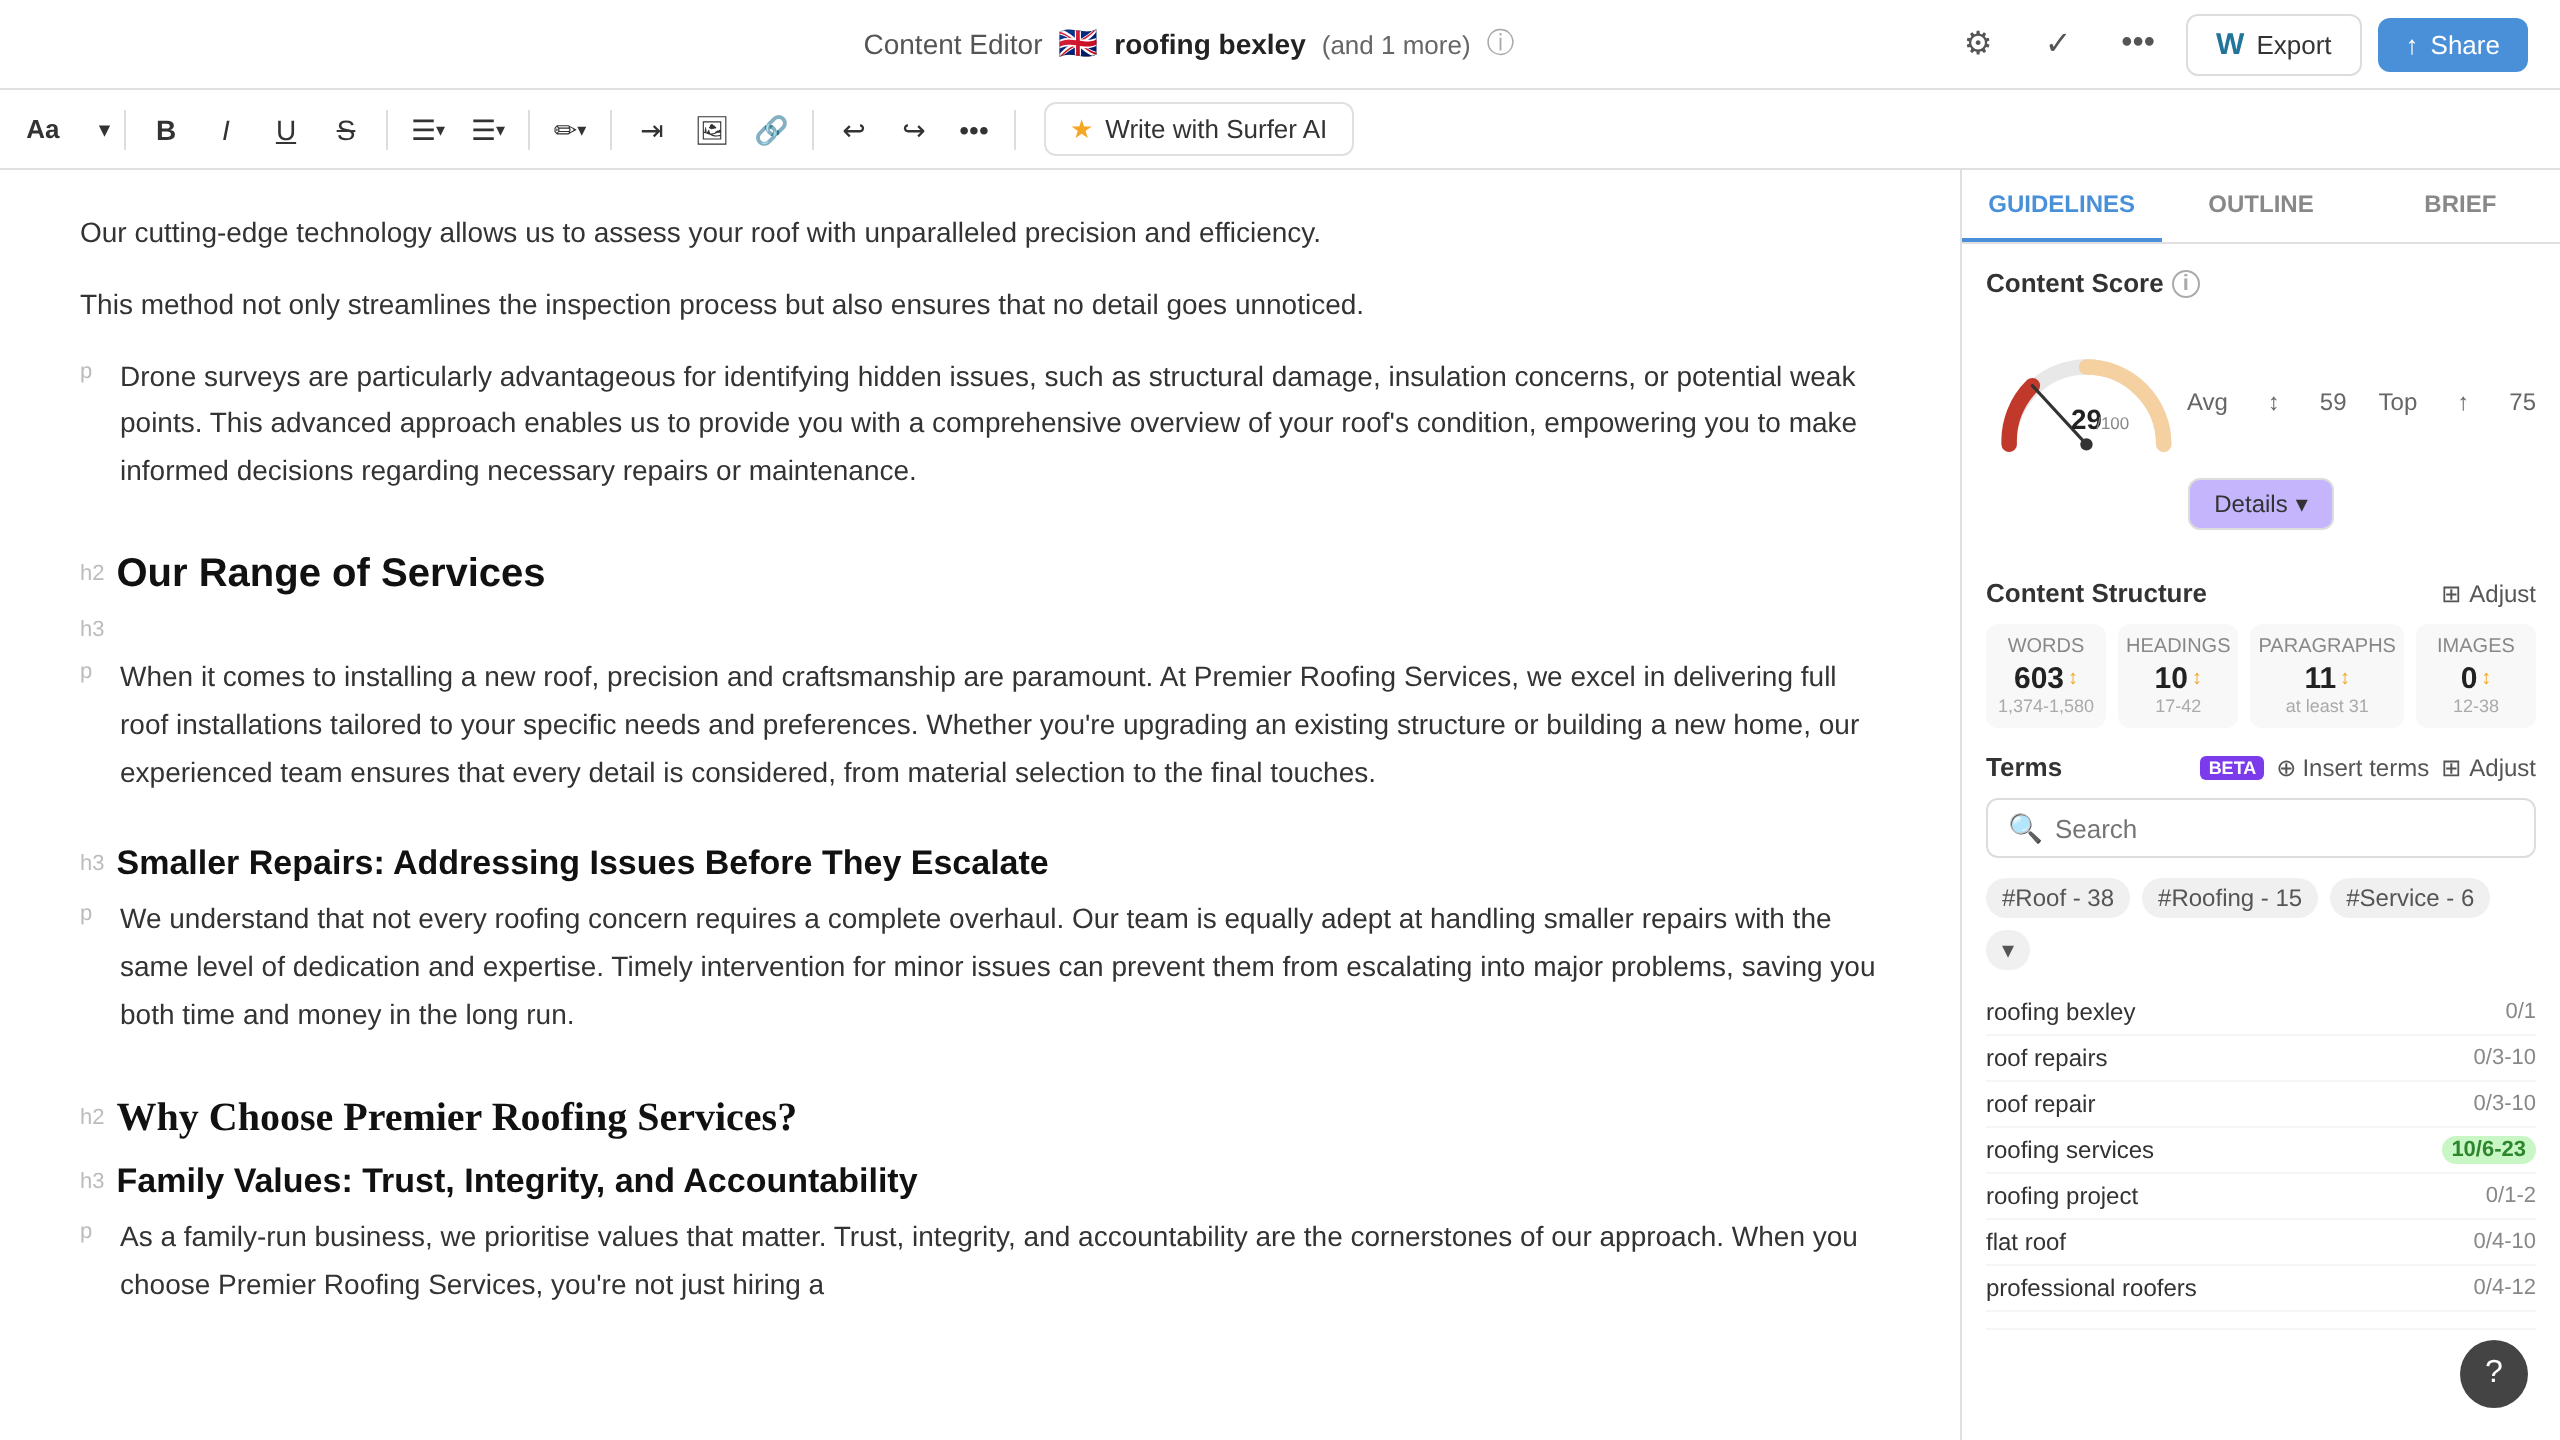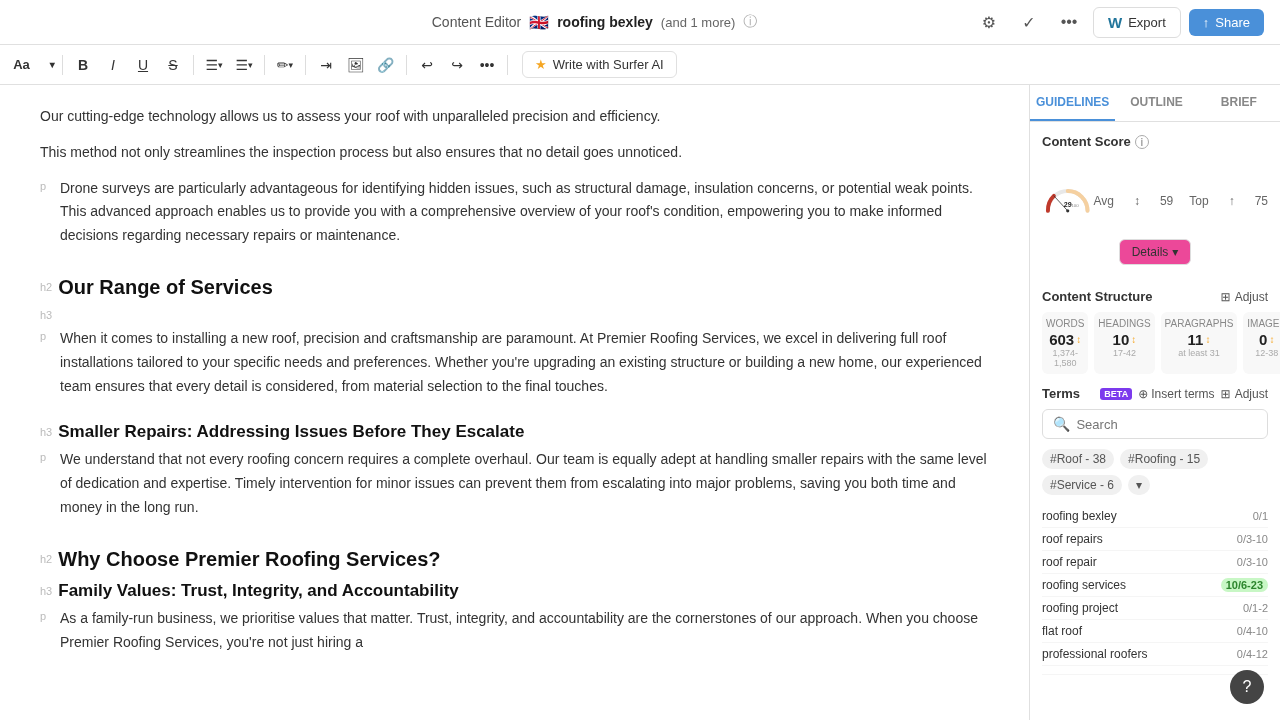--- a/index.html
+++ b/index.html
@@ -40,40 +40,40 @@
     .editor-area { flex: 1; overflow-y: auto; padding: 20px 40px; background: #fff; }
     .editor-area p { font-size: 14px; line-height: 1.7; color: #333; margin-bottom: 12px; }
     .heading-label { font-size: 11px; color: #bbb; margin-right: 6px; font-weight: 400; }
     h2.content-heading { font-size: 20px; font-weight: 700; color: #111; margin: 18px 0 8px; display: flex; align-items: center; }
     h3.content-heading { font-size: 17px; font-weight: 700; color: #111; margin: 14px 0 6px; display: flex; align-items: center; }
     .para-row { display: flex; align-items: flex-start; margin-bottom: 12px; }
     .para-label { font-size: 11px; color: #bbb; min-width: 20px; padding-top: 3px; }
     .para-text { font-size: 14px; line-height: 1.75; color: #333; }
 
     
-    .right-panel { width: 251px; border-left: 1px solid #e0e0e0; display: flex; flex-direction: column; background: #fff; overflow: hidden; }
+    .right-panel { width: 300px; border-left: 1px solid #e0e0e0; display: flex; flex-direction: column; background: #fff; overflow: hidden; }
 
     
     .panel-tabs { display: flex; border-bottom: 1px solid #e0e0e0; }
     .panel-tab { flex: 1; text-align: center; padding: 10px 6px; font-size: 12px; font-weight: 600; color: #888; cursor: pointer; border-bottom: 2px solid transparent; }
     .panel-tab.active { color: #4a90d9; border-bottom-color: #4a90d9; }
 
     
     .panel-body { flex: 1; overflow-y: auto; padding: 12px; }
     .section-title { font-size: 13px; font-weight: 600; color: #333; display: flex; align-items: center; gap: 4px; margin-bottom: 10px; }
     .info-i { font-size: 11px; color: #aaa; border: 1px solid #aaa; border-radius: 50%; width: 14px; height: 14px; display: inline-flex; align-items: center; justify-content: center; cursor: pointer; }
 
     
     .gauge-container { display: flex; flex-direction: row; align-items: center; margin-bottom: 0; }
     .gauge-svg { width: 130px; height: 80px; }
     .score-stats { display: flex; gap: 16px; font-size: 12px; color: #666; margin-top: 4px; }
     .score-stats span { display: flex; align-items: center; gap: 20px; }
 
     
-    .details-btn { display: flex; align-items: center; gap: 4px; padding: 5px 12px; border: 1px solid #ddd; border-radius: 6px; background: #ec4899; cursor: pointer; font-size: 12px; color: #333; margin: 0 auto 12px; }
+    .details-btn { display: flex; align-items: center; gap: 4px; padding: 5px 12px; border: 1px solid #ddd; border-radius: 6px; background: #c4b5fd; cursor: pointer; font-size: 12px; color: #333; margin: 0 auto 12px; }
 
     
     .content-structure { margin-bottom: 12px; }
     .cs-header { display: flex; align-items: center; justify-content: space-between; margin-bottom: 8px; }
     .cs-title { font-size: 13px; font-weight: 600; color: #333; }
     .adjust-btn { display: flex; align-items: center; gap: 4px; font-size: 12px; color: #555; cursor: pointer; border: none; background: transparent; }
     .cs-grid { display: grid; grid-template-columns: repeat(4, 1fr); gap: 6px; }
     .cs-cell { background: #f8f8f8; border-radius: 6px; padding: 6px 4px; text-align: center; }
     .cs-cell .label { font-size: 10px; color: #888; margin-bottom: 2px; }
     .cs-cell .value { font-size: 15px; font-weight: 700; color: #222; display: flex; align-items: center; justify-content: center; gap: 2px; }
@@ -209,21 +209,21 @@
       <h3 class="content-heading" style="margin:0;">Smaller Repairs: Addressing Issues Before They Escalate</h3>
     </div>
 
     <div class="para-row">
       <span class="para-label">p</span>
       <p class="para-text">We understand that not every roofing concern requires a complete overhaul. Our team is equally adept at handling smaller repairs with the same level of dedication and expertise. Timely intervention for minor issues can prevent them from escalating into major problems, saving you both time and money in the long run.</p>
     </div>
 
     <div style="display:flex;align-items:center;margin:16px 0 6px;">
       <span class="heading-label">h2</span>
-      <h2 class="content-heading" style="margin:0;">Why Choose Premier Roofing Services?</h2>
+      <h2 class="content-heading" style="margin:0;font-family:Liberation Serif, serif;">Why Choose Premier Roofing Services?</h2>
     </div>
 
     <div style="display:flex;align-items:center;margin:10px 0 6px;">
       <span class="heading-label">h3</span>
       <h3 class="content-heading" style="margin:0;">Family Values: Trust, Integrity, and Accountability</h3>
     </div>
 
     <div class="para-row">
       <span class="para-label">p</span>
       <p class="para-text">As a family-run business, we prioritise values that matter. Trust, integrity, and accountability are the cornerstones of our approach. When you choose Premier Roofing Services, you're not just hiring a</p>

